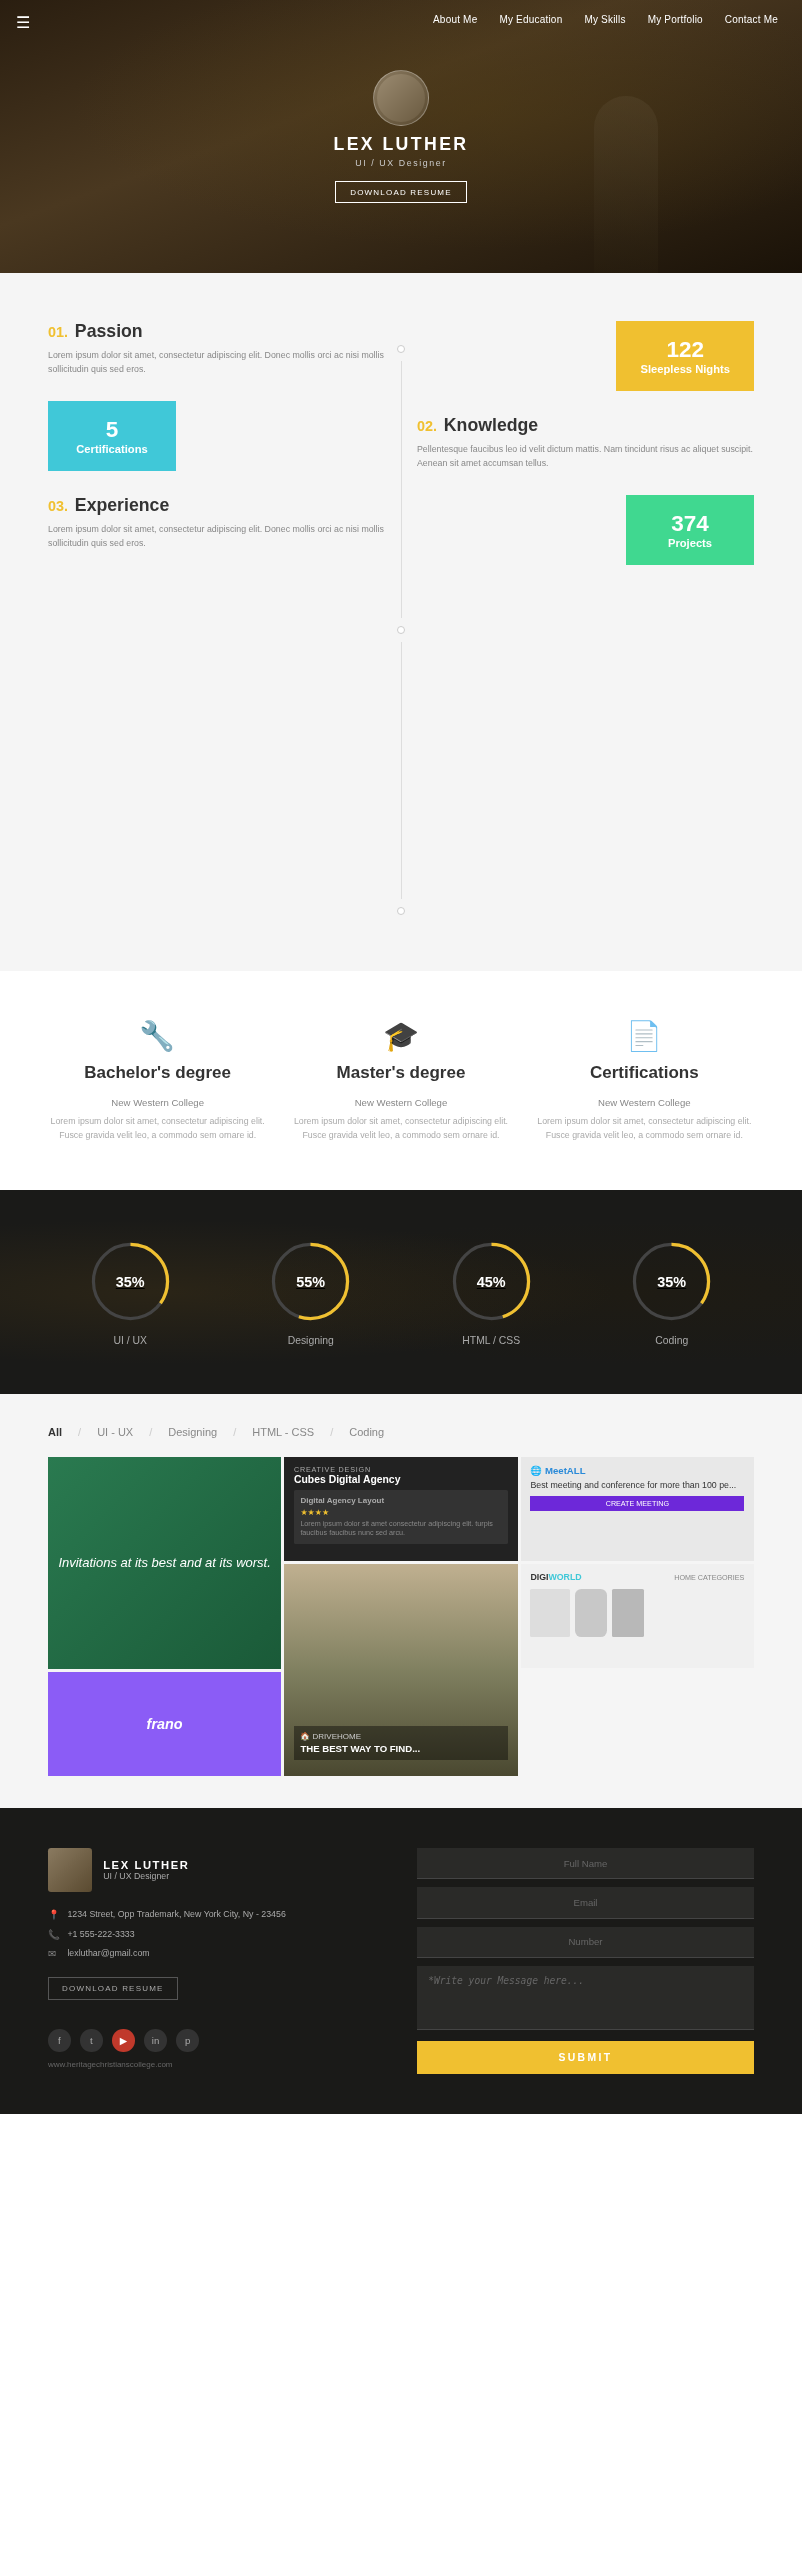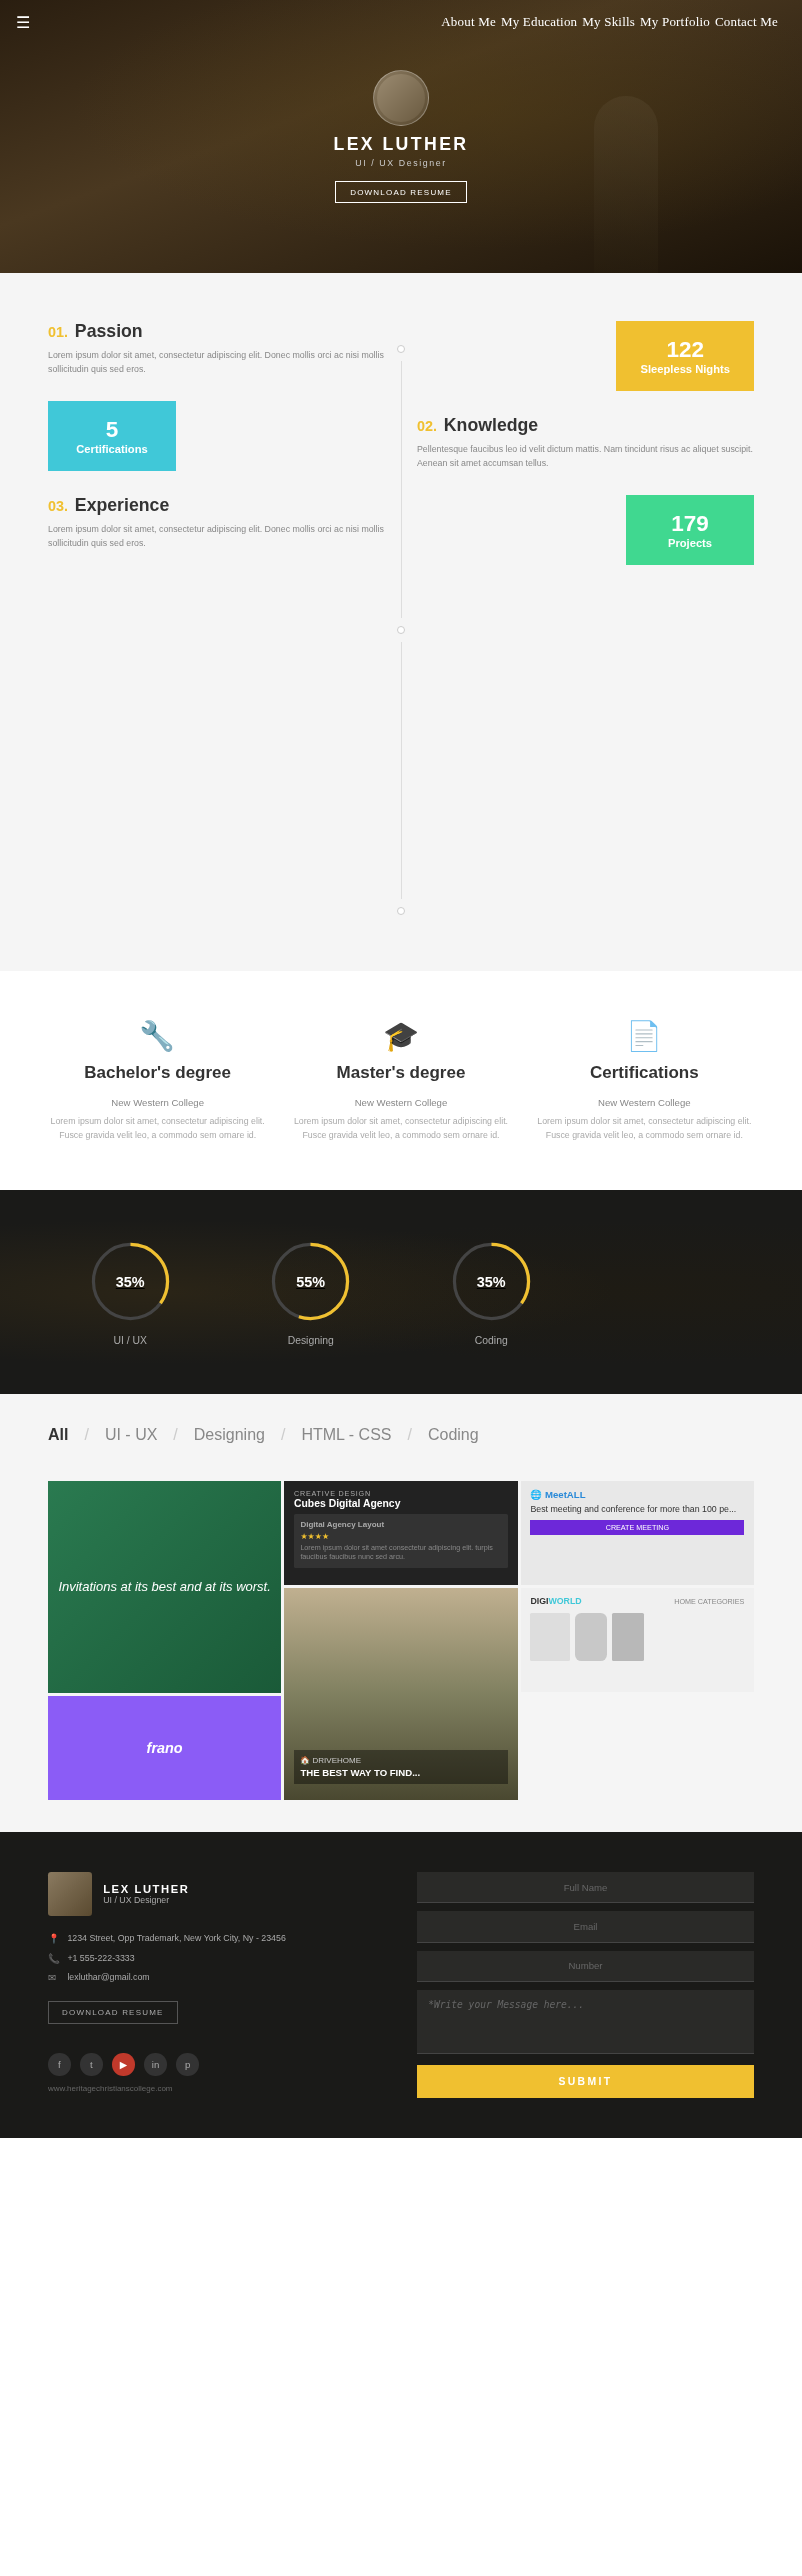--- a/index.html
+++ b/index.html
@@ -11,24 +11,23 @@
       top: 0; left: 0; right: 0;
       display: flex;
       justify-content: flex-end;
       align-items: center;
       padding: 14.4px 24px;
       z-index: 10;
     }
     nav a {
       color: #fff;
       text-decoration: none;
-      font-size: 13px;
-      margin-left: 5px;
+      font-size: 10px;
+      margin-left: 22px;
       letter-spacing: 0.2px;
-      font-family: Liberation Serif, serif;
     }
     .mobile-icon {
       position: absolute;
       left: 16px;
       top: 13px;
       color: #fff;
       font-size: 16px;
     }
 
     
@@ -229,22 +228,22 @@
     .skill-name { color: #aaa; font-size: 10.4px; }
 
     
     .portfolio-section {
       background: #f5f5f5;
       padding: 32px 48px;
     }
     .portfolio-filter {
       display: flex;
       gap: 16px;
-      margin-bottom: 37px;
-      font-size: 16px;
+      margin-bottom: 19px;
+      font-size: 11px;
       color: #888;
     }
     .filter-sep { color: #ccc; }
     .filter-active { color: #333; font-weight: bold; }
     .portfolio-grid {
       display: grid;
       grid-template-columns: 1fr 1fr 1fr;
       gap: 3.2px;
     }
     .portfolio-item {
@@ -452,21 +451,21 @@
       <div class="knowledge-block">
         <div>
           <span class="section-num">02.</span>
           <span class="section-title">Knowledge</span>
         </div>
         <p class="section-text">Pellentesque faucibus leo id velit dictum mattis. Nam tincidunt risus ac aliquet suscipit. Aenean sit amet accumsan tellus.</p>
       </div>
 
       <div class="about-right-bot">
         <div class="stat-box-green">
-          <div class="stat-number">179</div>
+          <div class="stat-number">374</div>
           <div class="stat-label">Projects</div>
         </div>
       </div>
     </div>
   </div>
 </section>
 
 <section class="education-section">
   <div class="edu-grid">
     <div class="edu-item">
@@ -513,20 +512,32 @@
           <circle cx="54" cy="54" r="46" fill="none" stroke="#444" stroke-width="4"></circle>
           <circle cx="54" cy="54" r="46" fill="none" stroke="#f0c030" stroke-width="4" stroke-dasharray="289" stroke-dashoffset="130" transform="rotate(-90 54 54)"></circle>
         </svg>
         <div class="circle-inner">
           <span style="color:#fff;font-size:14.4px;font-weight:bold;">55%</span>
         </div>
       </div>
       <div class="skill-name">Designing</div>
     </div>
 
+    <div class="skill-item">
+      <div class="circle-container">
+        <svg viewBox="0 0 108 108" width="87" height="87">
+          <circle cx="54" cy="54" r="46" fill="none" stroke="#444" stroke-width="4"></circle>
+          <circle cx="54" cy="54" r="46" fill="none" stroke="#f0c030" stroke-width="4" stroke-dasharray="289" stroke-dashoffset="159" transform="rotate(-90 54 54)"></circle>
+        </svg>
+        <div class="circle-inner">
+          <span style="color:#fff;font-size:14.4px;font-weight:bold;">45%</span>
+        </div>
+      </div>
+      <div class="skill-name">HTML / CSS</div>
+    </div>
 
     <div class="skill-item">
       <div class="circle-container">
         <svg viewBox="0 0 108 108" width="87" height="87">
           <circle cx="54" cy="54" r="46" fill="none" stroke="#444" stroke-width="4"></circle>
           <circle cx="54" cy="54" r="46" fill="none" stroke="#f0c030" stroke-width="4" stroke-dasharray="289" stroke-dashoffset="188" transform="rotate(-90 54 54)"></circle>
         </svg>
         <div class="circle-inner">
           <span style="color:#fff;font-size:14.4px;font-weight:bold;">35%</span>
         </div>

